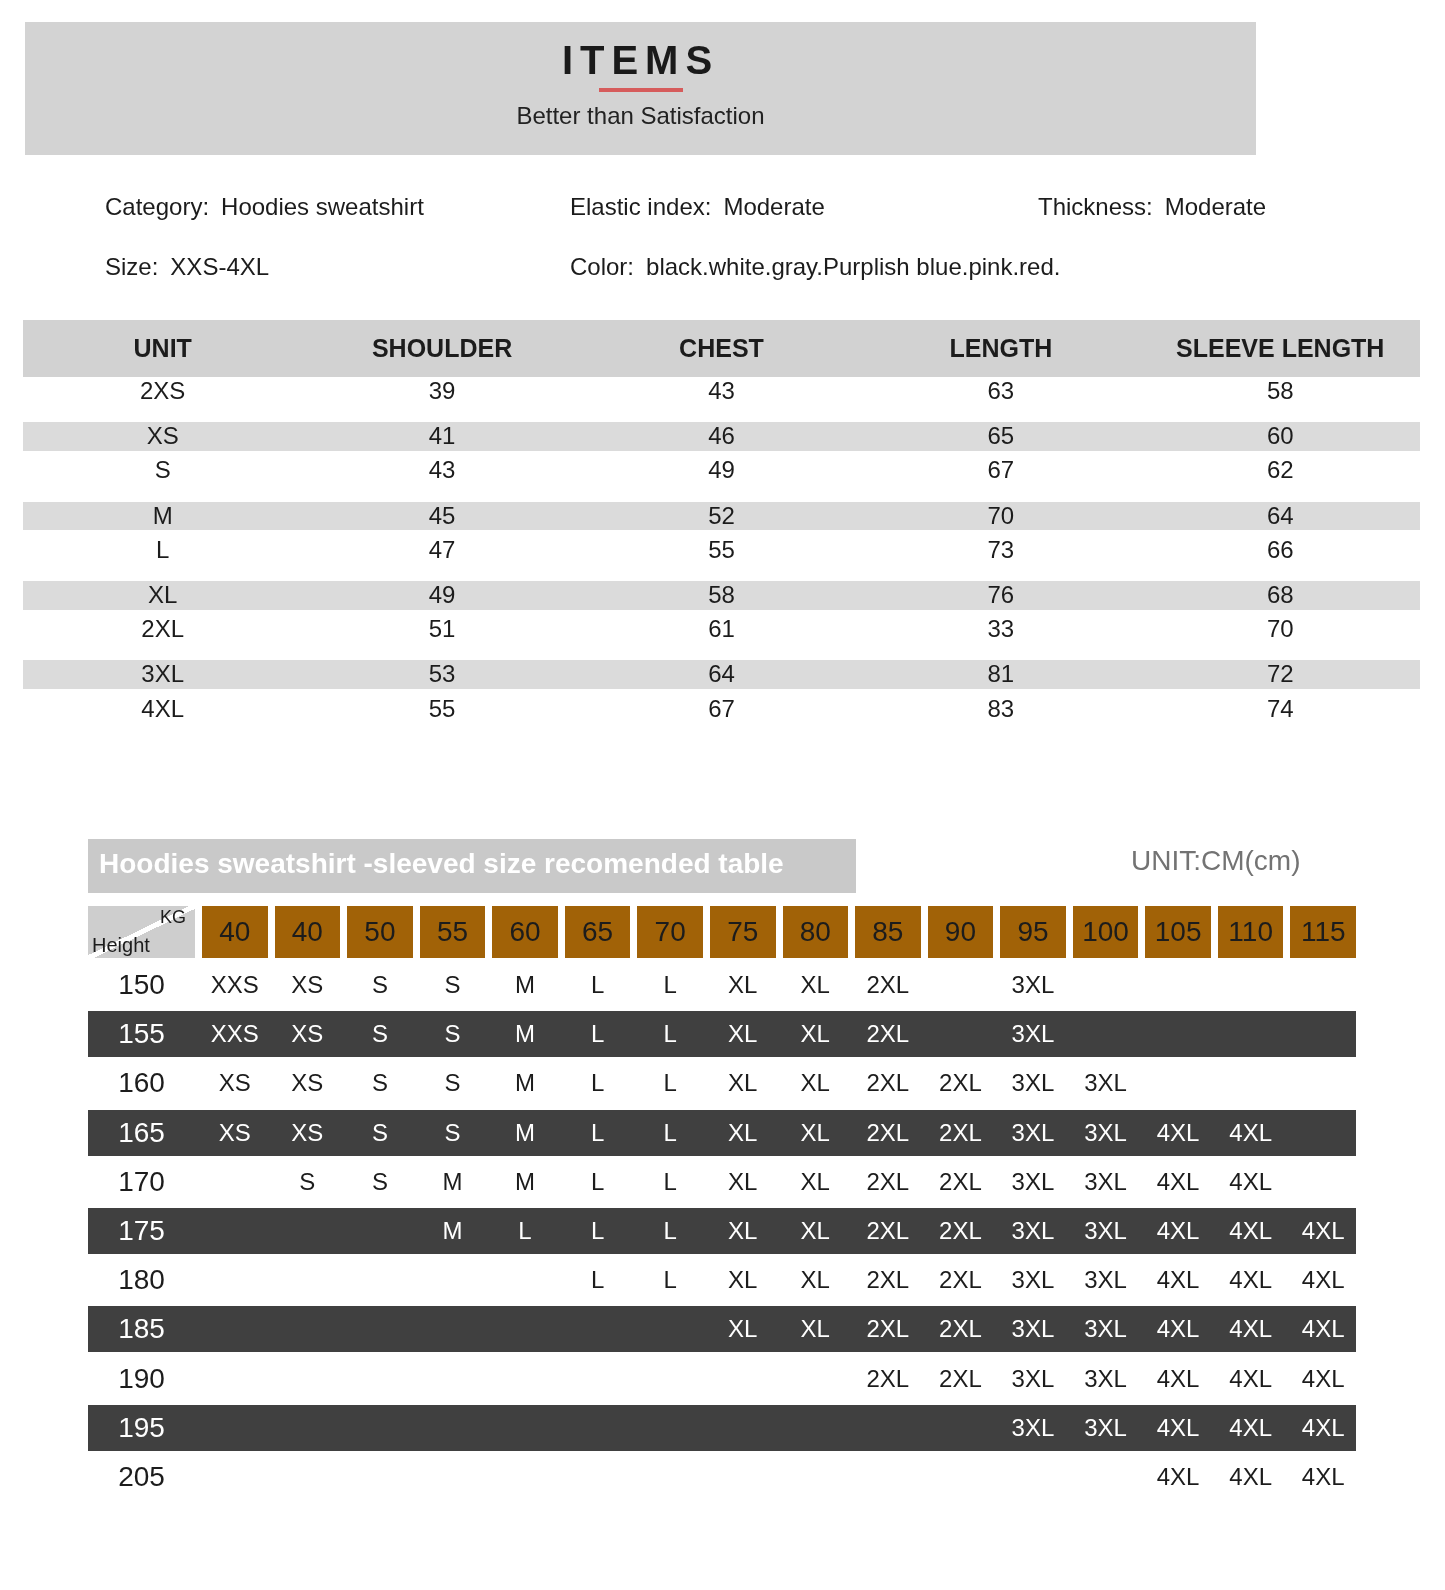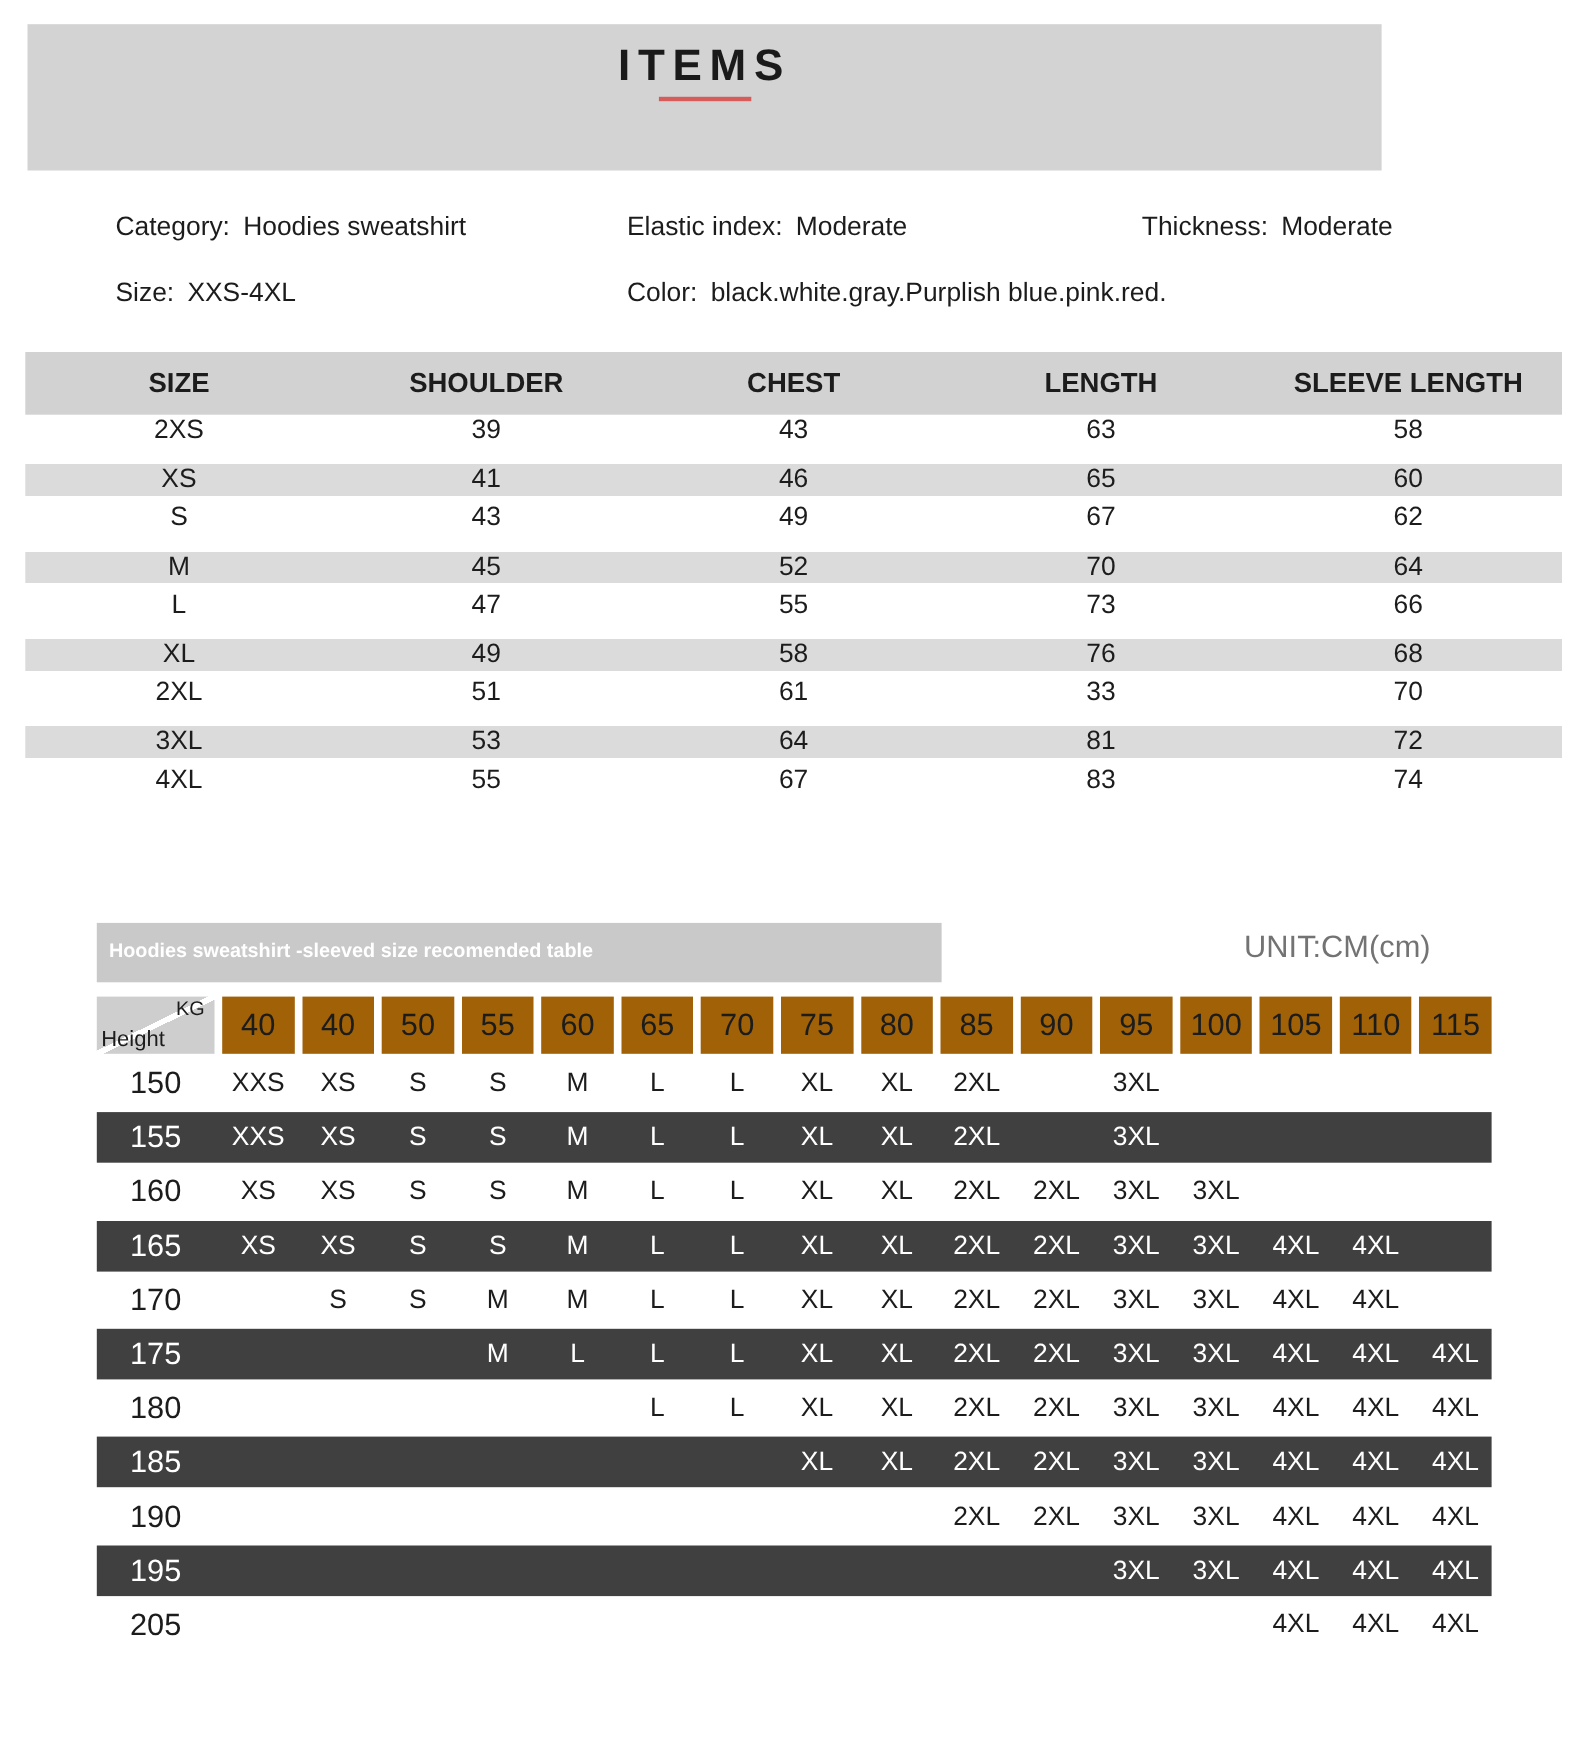--- a/index.html
+++ b/index.html
@@ -54,21 +54,21 @@
   }
   .mcell {
     width: 20%; text-align: center; font-size: 24px;
   }
 
   
   .rtitle-box {
     position: absolute; left: 88px; top: 839px;
     width: 768px; height: 54px;
     background: #c9c9c9;
-    color: #ffffff; font-weight: bold; font-size: 18px;
+    color: #ffffff; font-weight: bold; font-size: 28px;
     line-height: 50px; padding-left: 11px;
     white-space: nowrap;
   }
   .runit {
     position: absolute; left: 1131px; top: 845px;
     font-size: 28px; color: #737373; white-space: nowrap;
   }
 
   .rtable { position: absolute; left: 88px; top: 906px; width: 1268px; }
   .rgrid {
@@ -100,41 +100,42 @@
   .rrow .rcell { text-align: center; font-size: 24px; white-space: nowrap; }
 </style>
 </head>
 <body>
 
 <div class="page">
 
   <div class="banner">
     <div class="banner-title">ITEMS</div>
     <div class="banner-underline" style="background: rgb(214, 92, 92);"></div>
+    <div class="banner-tagline">Better than Satisfaction</div>
   </div>
 
   <div class="info-item pos-category">
     <span class="lbl">Category:</span><span>Hoodies sweatshirt</span>
   </div>
   <div class="info-item pos-elastic">
     <span class="lbl">Elastic index:</span><span>Moderate</span>
   </div>
   <div class="info-item pos-thickness">
     <span class="lbl">Thickness:</span><span>Moderate</span>
   </div>
   <div class="info-item pos-size">
     <span class="lbl">Size:</span><span>XXS-4XL</span>
   </div>
   <div class="info-item pos-color">
     <span class="lbl">Color:</span><span>black.white.gray.Purplish blue.pink.red.</span>
   </div>
 
   <div class="mtable">
     <div class="mhead" id="mhead">
-        <div class="mcell">SIZE</div>
+        <div class="mcell">UNIT</div>
         <div class="mcell">SHOULDER</div>
         <div class="mcell">CHEST</div>
         <div class="mcell">LENGTH</div>
         <div class="mcell">SLEEVE LENGTH</div>
       </div>
     <div id="mbody">
         <div class="mrow">
           <div class="mcell">2XS</div>
           <div class="mcell">39</div>
           <div class="mcell">43</div>

